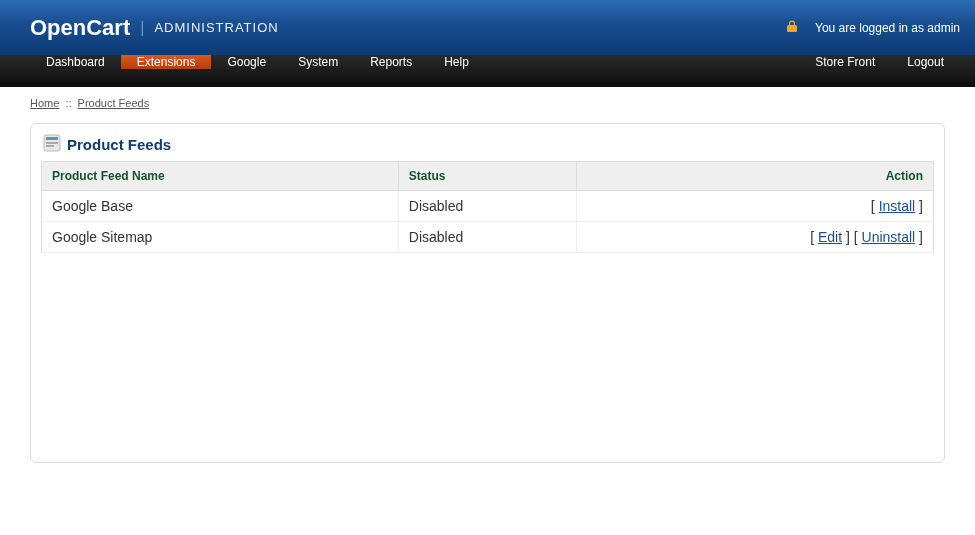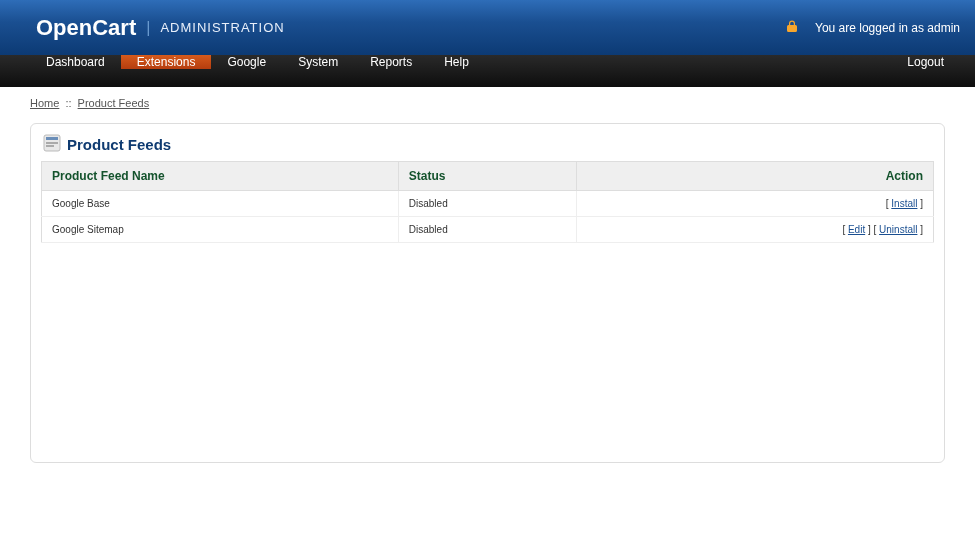--- a/index.html
+++ b/index.html
@@ -8,21 +8,21 @@
 
 .header {
   background: linear-gradient(to bottom, #2e6db8 0%, #1a4f91 40%, #0c3a74 100%);
   height: 55px;
   padding: 0 15px 0 30px;
   display: flex;
   align-items: center;
   justify-content: space-between;
   color: #fff;
 }
-.header-left { display: flex; align-items: center; margin-left: 6px; }
+.header-left { display: flex; align-items: center; }
 .logo { font-size: 22px; font-weight: bold; color: #fff; }
 .header-divider { color: #6a9bd0; margin: 0 10px; font-size: 16px; }
 .admin-label { font-size: 13px; letter-spacing: 1px; color: #e8effa; }
 .header-right { display: flex; align-items: center; font-size: 12px; color: #fff; gap: 11px; }
 .lock-icon { margin-right: 6px; }
 
 
 .nav {
   background: linear-gradient(to bottom, #2a2a2a 0%, #0d0d0d 100%);
   height: 32px;
@@ -86,21 +86,21 @@
   padding: 7px 10px;
   border-bottom: 1px solid #ddd;
   border-right: 1px solid #ddd;
   color: #14532d;
 }
 table.list th:last-child { border-right: none; text-align: right; }
 table.list td {
   padding: 7px 10px;
   border-bottom: 1px solid #eee;
   border-right: 1px solid #eee;
-  font-size: 10px;
+  font-size: 14px;
   color: #333;
 }
 table.list td:last-child { border-right: none; text-align: right; }
 .action-link { color: #1a4f91; text-decoration: underline; cursor: pointer; margin-top: 40px; }
 .action-bracket { color: #333; }
 </style>
 </head>
 <body>
 
 <div class="header">
@@ -134,20 +134,23 @@
         <span>System</span>
       </div>
     <div class="nav-item">
         <span>Reports</span>
       </div>
     <div class="nav-item">
         <span>Help</span>
       </div>
   </div>
   <div class="nav-right">
+    <div class="nav-item">
+        <span>Store Front</span>
+      </div>
     <div class="nav-item">
         <span>Logout</span>
       </div>
   </div>
 </div>
 
 <div class="breadcrumb">
   <a>Home</a>
   <span class="breadcrumb-sep">::</span>
   <a>Product Feeds</a>

